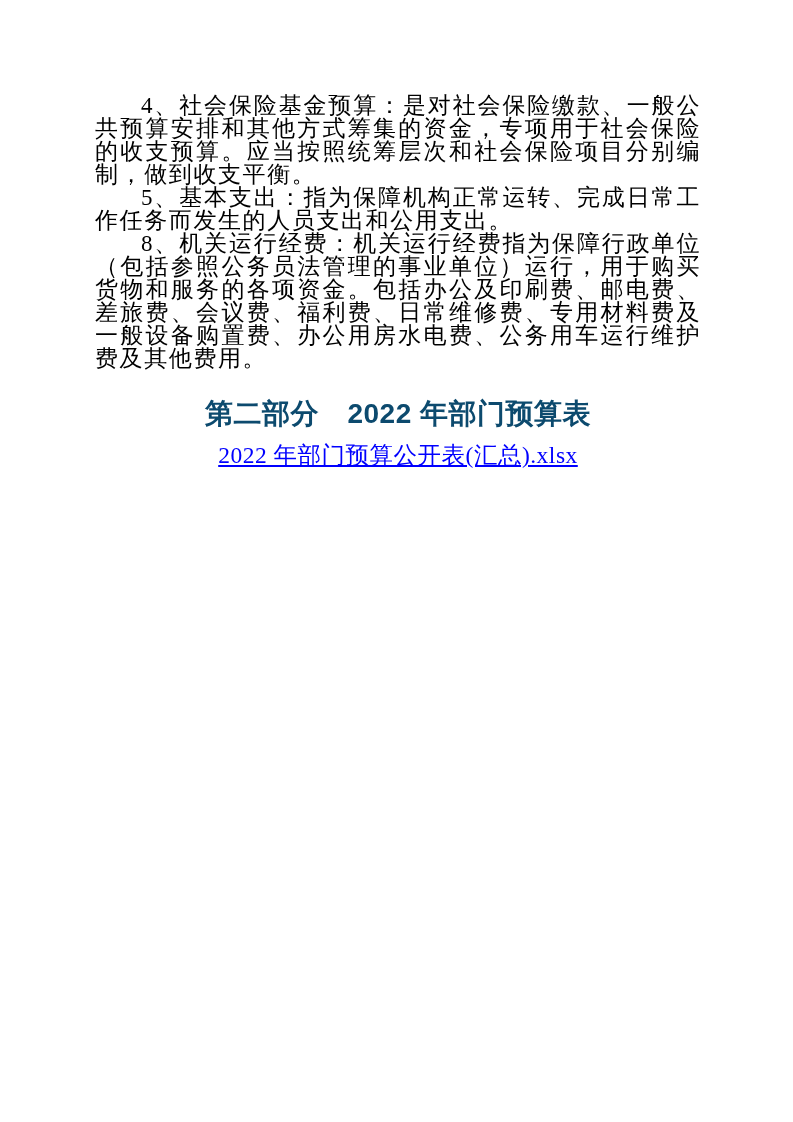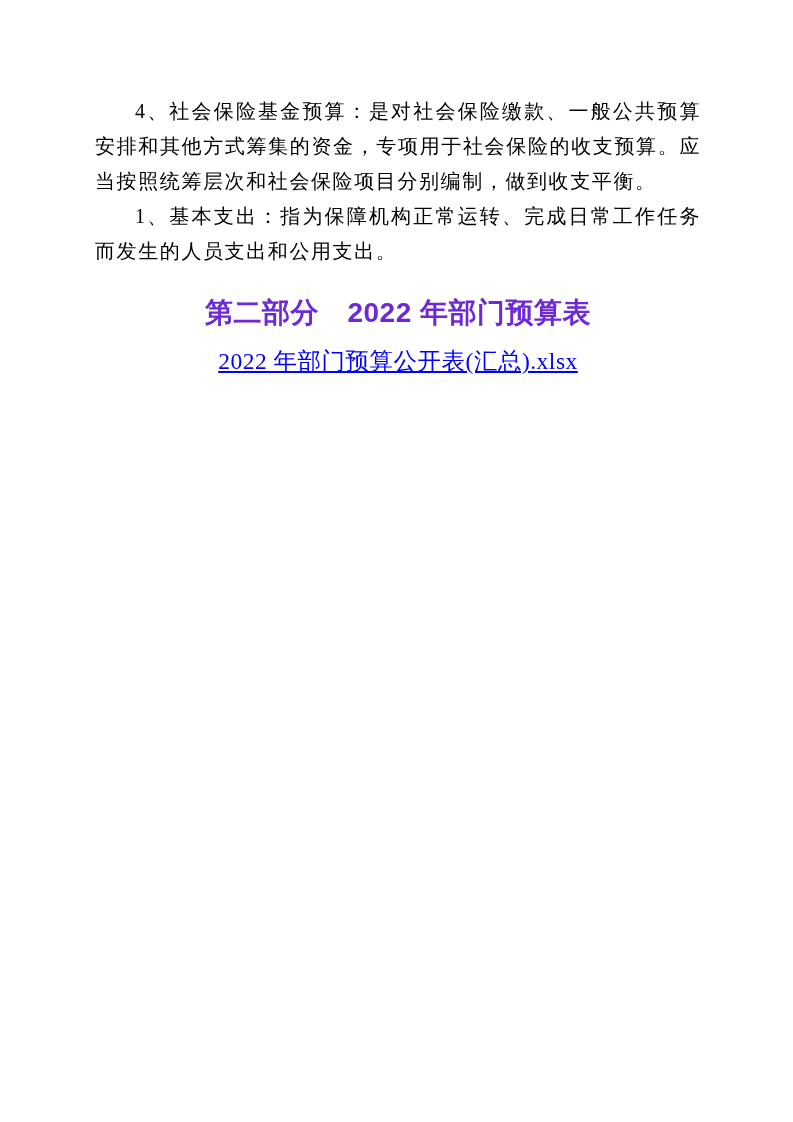--- a/index.html
+++ b/index.html
@@ -17,57 +17,58 @@
     color: #000000;
   }
   .content {
     position: absolute;
     left: 95px;
     top: 94px;
     width: 606px;
   }
   .body-paragraph {
     margin: 0;
-    font-size: 20px;
-    line-height: 35px;
+    font-size: 23px;
+    line-height: 23px;
     letter-spacing: 1.6px;
     text-align: justify;
     text-indent: 2em;
     word-break: normal;
   }
   .section-heading {
-    margin: 26px 0 15px 0;
+    margin: 26px 0 8px 0;
     text-align: center;
     font-family: "Liberation Sans", "DejaVu Sans", sans-serif;
     font-weight: 700;
     font-size: 28px;
     line-height: 36px;
     letter-spacing: 0.5px;
-    color: #6d28d9;
+    color: #0c4a6e;
   }
   .attachment-line {
     text-align: center;
     line-height: 30px;
   }
   .attachment-link {
     font-family: "Liberation Serif", "DejaVu Serif", serif;
     font-size: 23.5px;
     color: #0000ff;
     text-decoration: underline;
     cursor: pointer;
     letter-spacing: 0.5px;
   }
 </style>
 </head>
 <body>
 
 <div class="page">
   <div class="content">
     <p class="body-paragraph">4、社会保险基金预算：是对社会保险缴款、一般公共预算安排和其他方式筹集的资金，专项用于社会保险的收支预算。应当按照统筹层次和社会保险项目分别编制，做到收支平衡。</p>
-    <p class="body-paragraph">1、基本支出：指为保障机构正常运转、完成日常工作任务而发生的人员支出和公用支出。</p>
+    <p class="body-paragraph">5、基本支出：指为保障机构正常运转、完成日常工作任务而发生的人员支出和公用支出。</p>
+    <p class="body-paragraph">8、机关运行经费：机关运行经费指为保障行政单位（包括参照公务员法管理的事业单位）运行，用于购买货物和服务的各项资金。包括办公及印刷费、邮电费、差旅费、会议费、福利费、日常维修费、专用材料费及一般设备购置费、办公用房水电费、公务用车运行维护费及其他费用。</p>
 
     <h2 class="section-heading">第二部分　2022 年部门预算表</h2>
 
     <div class="attachment-line">
       <a class="attachment-link">2022 年部门预算公开表(汇总).xlsx</a>
     </div>
   </div>
 </div>
 
 </body></html>

